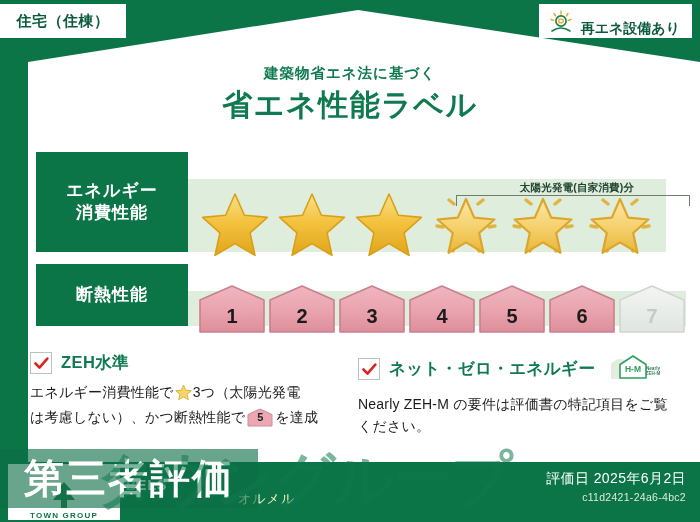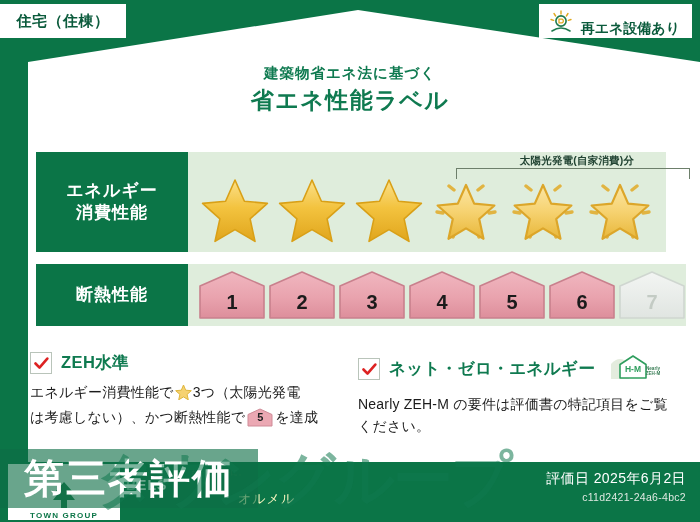--- a/index.html
+++ b/index.html
@@ -33,35 +33,35 @@
   }
   .chip-renew .txt{font-size:14px;font-weight:bold;color:#0b5b3c;white-space:nowrap;}
 
   
   .title-sub{
     position:absolute;left:0;right:0;top:64px;text-align:center;
     font-size:14.5px;font-weight:bold;color:#0f7a50;letter-spacing:1px;
   }
   .title-main{
     position:absolute;left:0;right:0;top:85px;text-align:center;
-    font-size:23px;font-weight:bold;color:#0f7a50;letter-spacing:1.5px;
+    font-size:30px;font-weight:bold;color:#0f7a50;letter-spacing:1.5px;
   }
 
   
   .row{position:absolute;left:36px;width:630px;display:flex;}
   .row-energy{top:152px;height:100px;}
   .row-insul{top:264px;height:62px;}
 
   .row-key{
     background:#0b7547;color:#fff;display:flex;flex-direction:column;
     align-items:center;justify-content:center;flex:0 0 152px;
     font-size:17px;font-weight:bold;line-height:1.32;letter-spacing:1px;
   }
   .row-val{
-    flex:1;background:#dfeddc;position:relative;display:flex;align-items:center;
+    flex:1;background:#dfeddc;position:relative;display:flex;align-items:center;margin-top:27px;
   }
   .row-energy .row-val{background:#dfeddc;}
   .row-insul  .row-val{background:#dfeddc;}
 
   
   .stars{display:flex;align-items:center;gap:3px;padding-left:10px;margin-top:14px;}
   .star-wrap{position:relative;width:74px;height:70px;}
   .star-wrap svg{position:absolute;left:0;top:0;}
 
   

